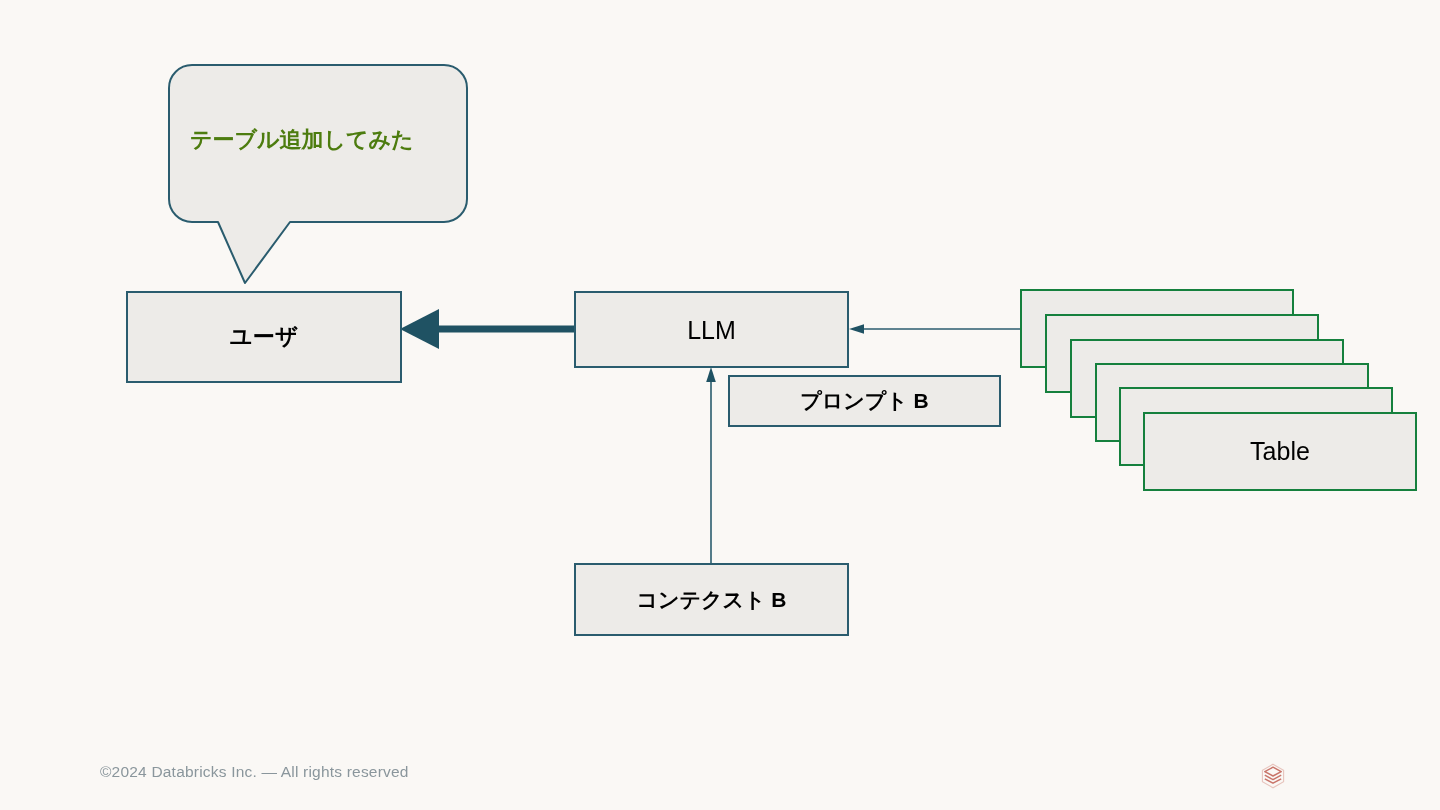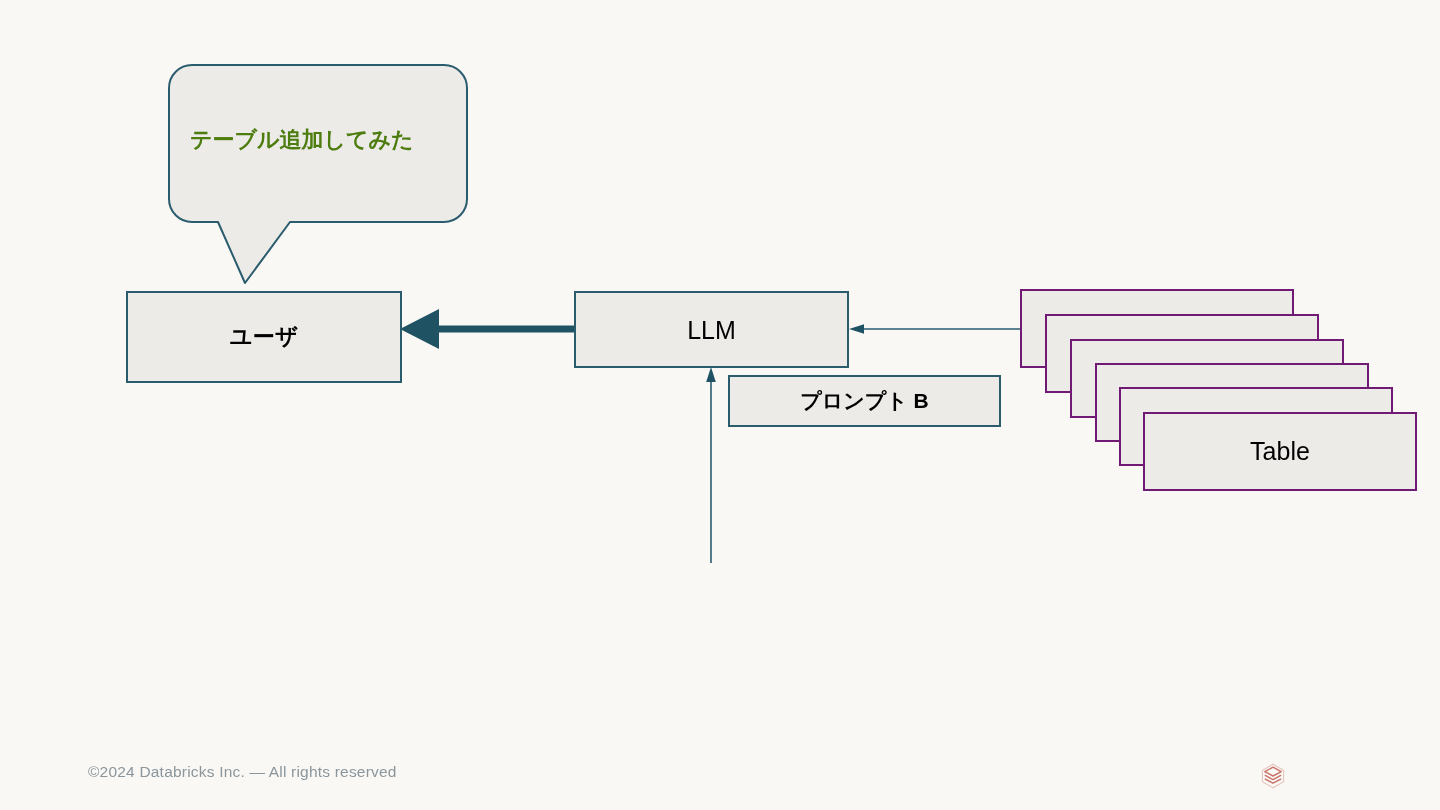--- a/index.html
+++ b/index.html
@@ -92,21 +92,21 @@
     position: absolute;
     left: 1020px;
     top: 289px;
     width: 400px;
     height: 205px;
   }
   .card {
     position: absolute;
     box-sizing: border-box;
     background: #edebe8;
-    border: 2px solid #701a75;
+    border: 2px solid #15803d;
     width: 274px;
     height: 79px;
     display: flex;
     align-items: center;
     justify-content: center;
   }
   .card .label {
     font-size: 25px;
     color: #000000;
     font-weight: normal;
@@ -145,21 +145,21 @@
     left: 0;
     top: 0;
     width: 1440px;
     height: 810px;
     pointer-events: none;
   }
 
   
   .footer-text {
     position: absolute;
-    left: 88px;
+    left: 100px;
     top: 763px;
     font-size: 15.5px;
     color: #8a969c;
     letter-spacing: 0.2px;
     white-space: nowrap;
   }
   .footer-logo {
     position: absolute;
     left: 1259px;
     top: 762px;
@@ -202,20 +202,23 @@
   </div>
 
   <div class="node node-llm">
     <span class="label">LLM</span>
   </div>
 
   <div class="node node-prompt">
     <span class="label">プロンプト B</span>
   </div>
 
+  <div class="node node-context">
+    <span class="label">コンテクスト B</span>
+  </div>
 
   <div class="card-stack">
     <div class="card" style="left:0px;  top:0px;">
       <span class="label"></span>
     </div>
     <div class="card" style="left:25px; top:25px;">
       <span class="label"></span>
     </div>
     <div class="card" style="left:50px; top:50px;">
       <span class="label"></span>

